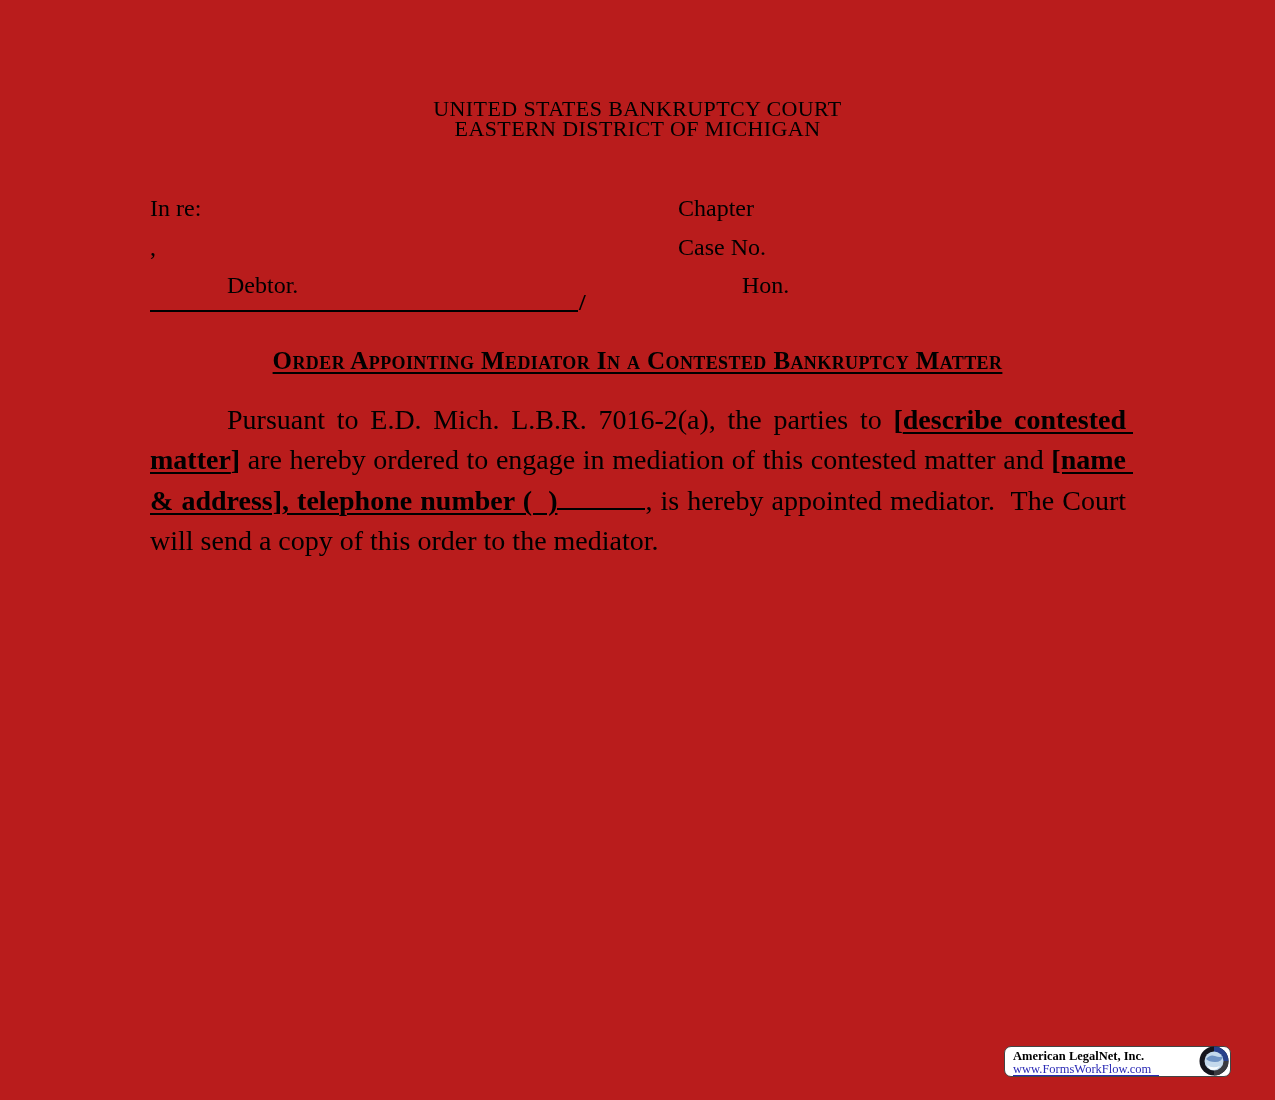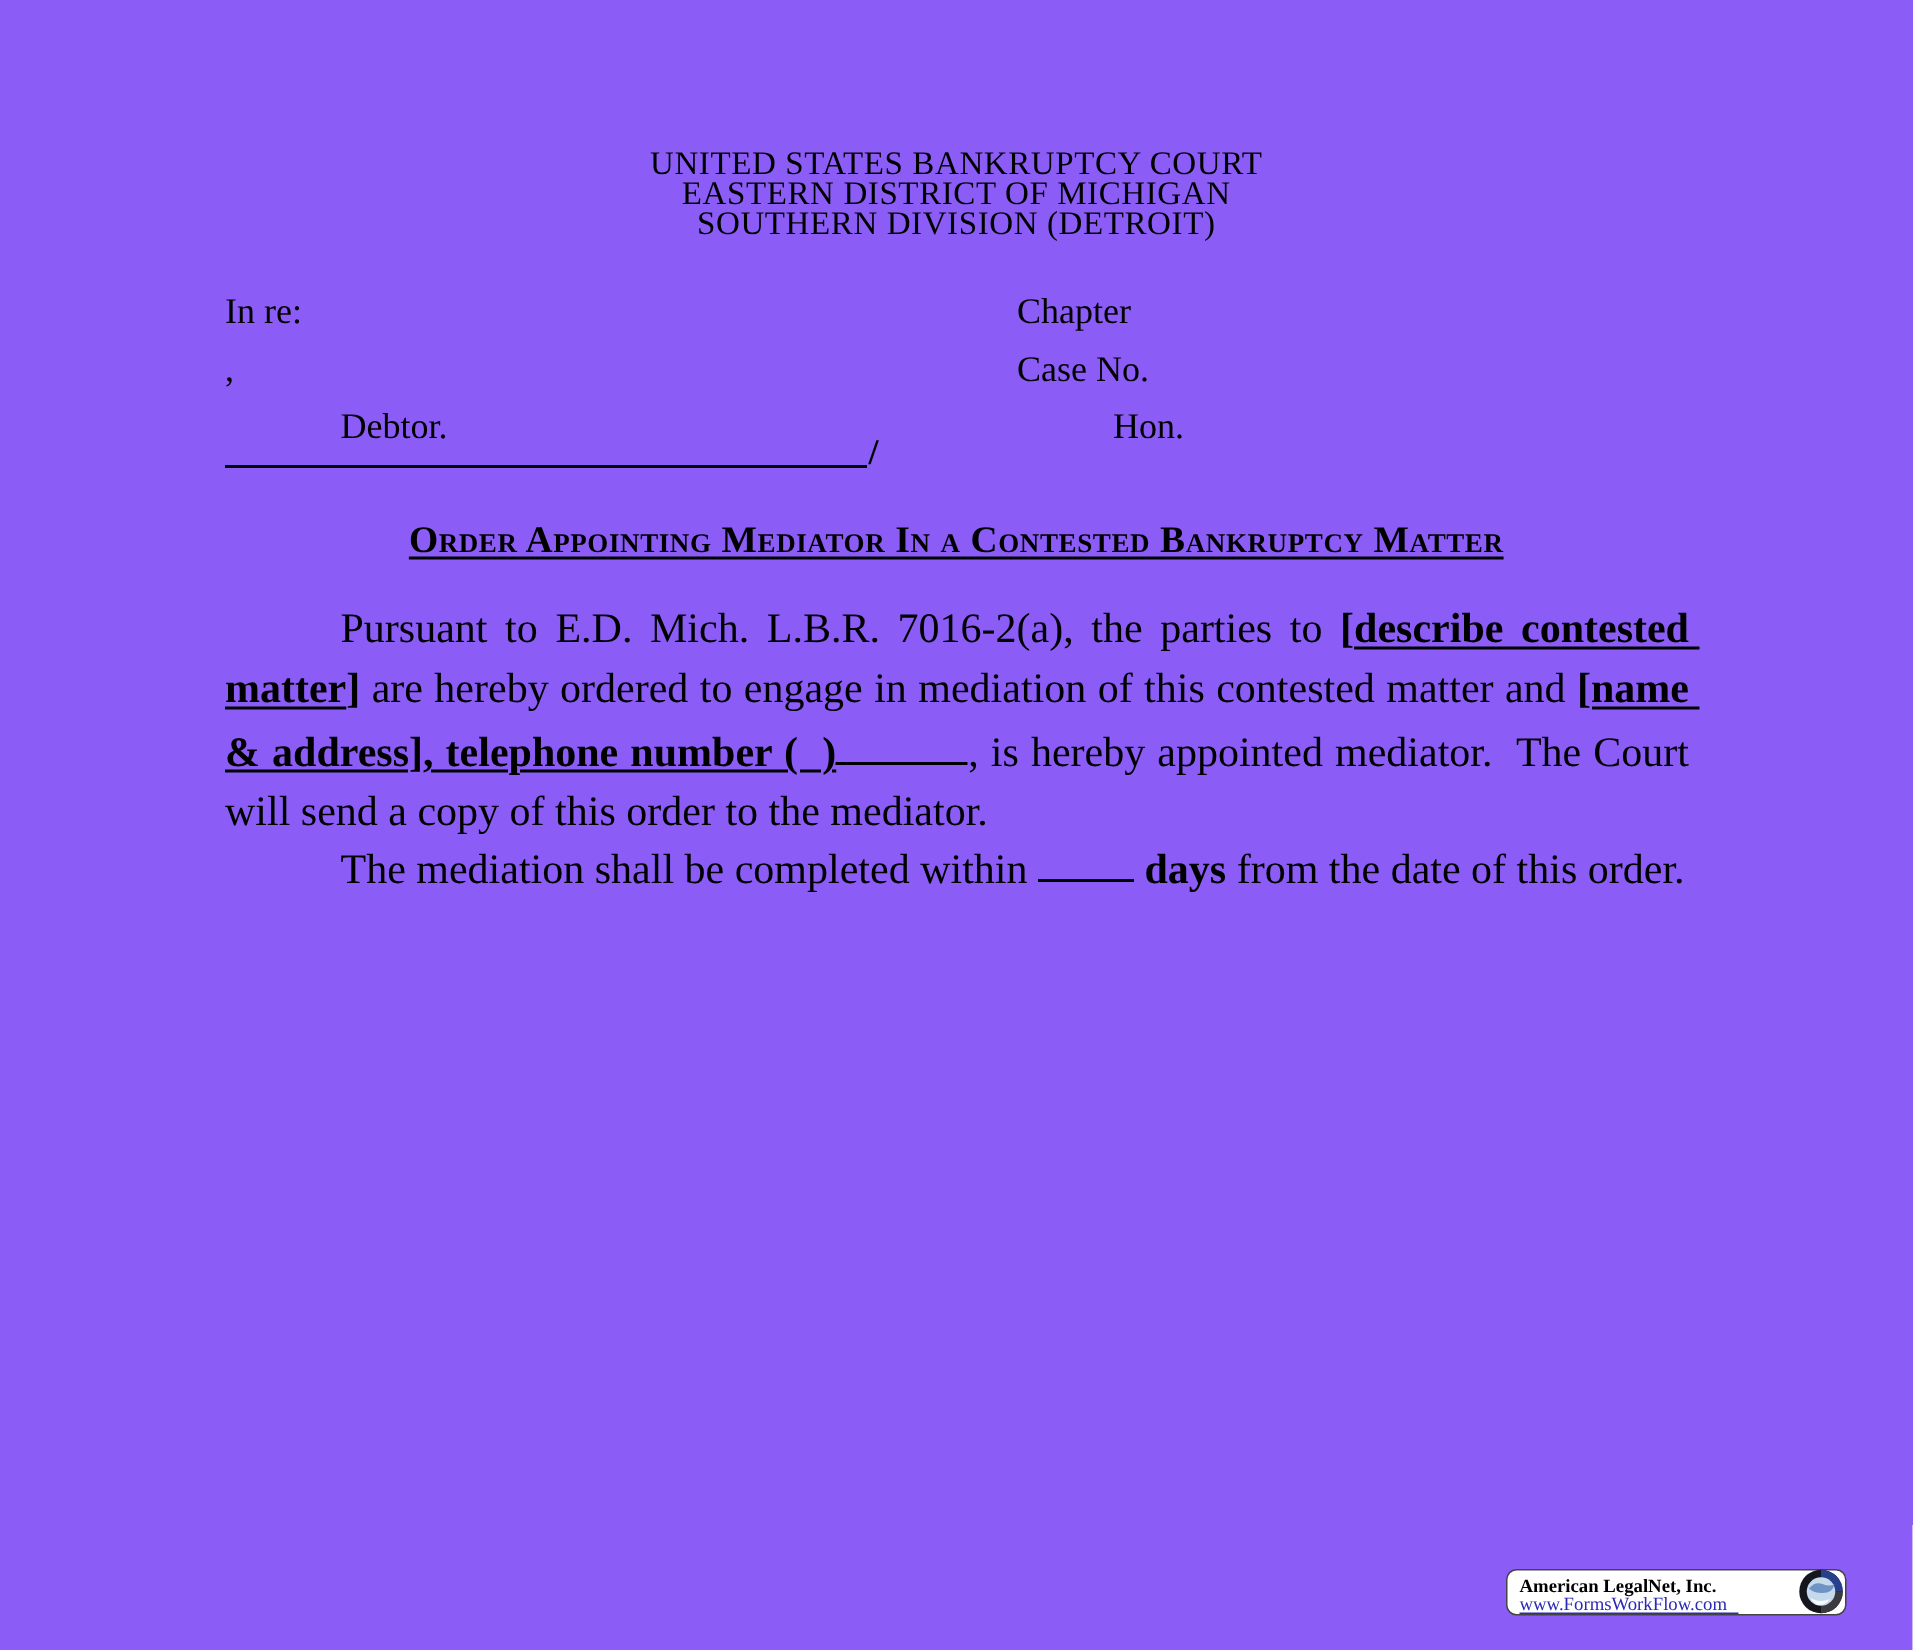--- a/index.html
+++ b/index.html
@@ -4,21 +4,21 @@
 <style>
   html, body {
     margin: 0;
     padding: 0;
     background: #ffffff;
   }
   .page {
     position: relative;
     width: 1275px;
     height: 1100px;
-    background: #8b5cf6;
+    background: #b91c1c;
     font-family: "Liberation Serif", "DejaVu Serif", serif;
     color: #000000;
     overflow: hidden;
   }
   
   .court-header {
     position: absolute;
     top: 99px;
     left: 0;
     width: 1275px;
@@ -129,41 +129,39 @@
   }
 </style>
 </head>
 <body>
 
 <div class="page">
 
   <div class="court-header">
     <div>UNITED STATES BANKRUPTCY COURT</div>
     <div>EASTERN DISTRICT OF MICHIGAN</div>
-    <div>SOUTHERN DIVISION (DETROIT)</div>
   </div>
 
   <div>
     <span class="cap cap-inre">In re:</span>
     <span class="cap cap-comma">,</span>
     <span class="cap cap-debtor">Debtor.</span>
     <span class="cap cap-chapter">Chapter</span>
     <span class="cap cap-caseno">Case No.</span>
     <span class="cap cap-hon">Hon.</span>
     <div class="debtor-rule"></div>
     <span class="cap cap-slash">/</span>
   </div>
 
   <div class="order-title">
     <span class="inner">Order Appointing Mediator In a Contested Bankruptcy Matter</span>
   </div>
 
   <div class="para para-1"><span>Pursuant to E.D. Mich. L.B.R. 7016-2(a), the parties to </span><span class="b">[</span><span class="bu">describe contested matter</span><span class="b">]</span><span> are hereby ordered to engage in mediation of this contested matter and </span><span class="bu">[name &amp; address], telephone number (  )</span><span class="blank blank-mediator"></span><span>, is hereby appointed mediator.  The Court will send a copy of this order to the mediator.</span></div>
 
-  <div class="para para-2"><span>The mediation shall be completed within </span><span class="blank blank-days"></span><span> </span><span class="b">days</span><span> from the date of this order.</span></div>
 
   <div class="footer-badge">
     <div class="footer-text">
       <div class="footer-company">American LegalNet, Inc.</div>
       <span class="footer-link">www.FormsWorkFlow.com</span>
     </div>
     <svg class="footer-logo" viewBox="0 0 30 30" xmlns="http://www.w3.org/2000/svg">
       <circle cx="15" cy="15" r="14.5" fill="#15151d"></circle>
       <path d="M15 0.5 A14.5 14.5 0 0 1 29.5 15 L15 15 Z" fill="#27408b"></path>
       <path d="M29.5 15 A14.5 14.5 0 0 1 15 29.5 L15 15 Z" fill="#3a3a3f"></path>

